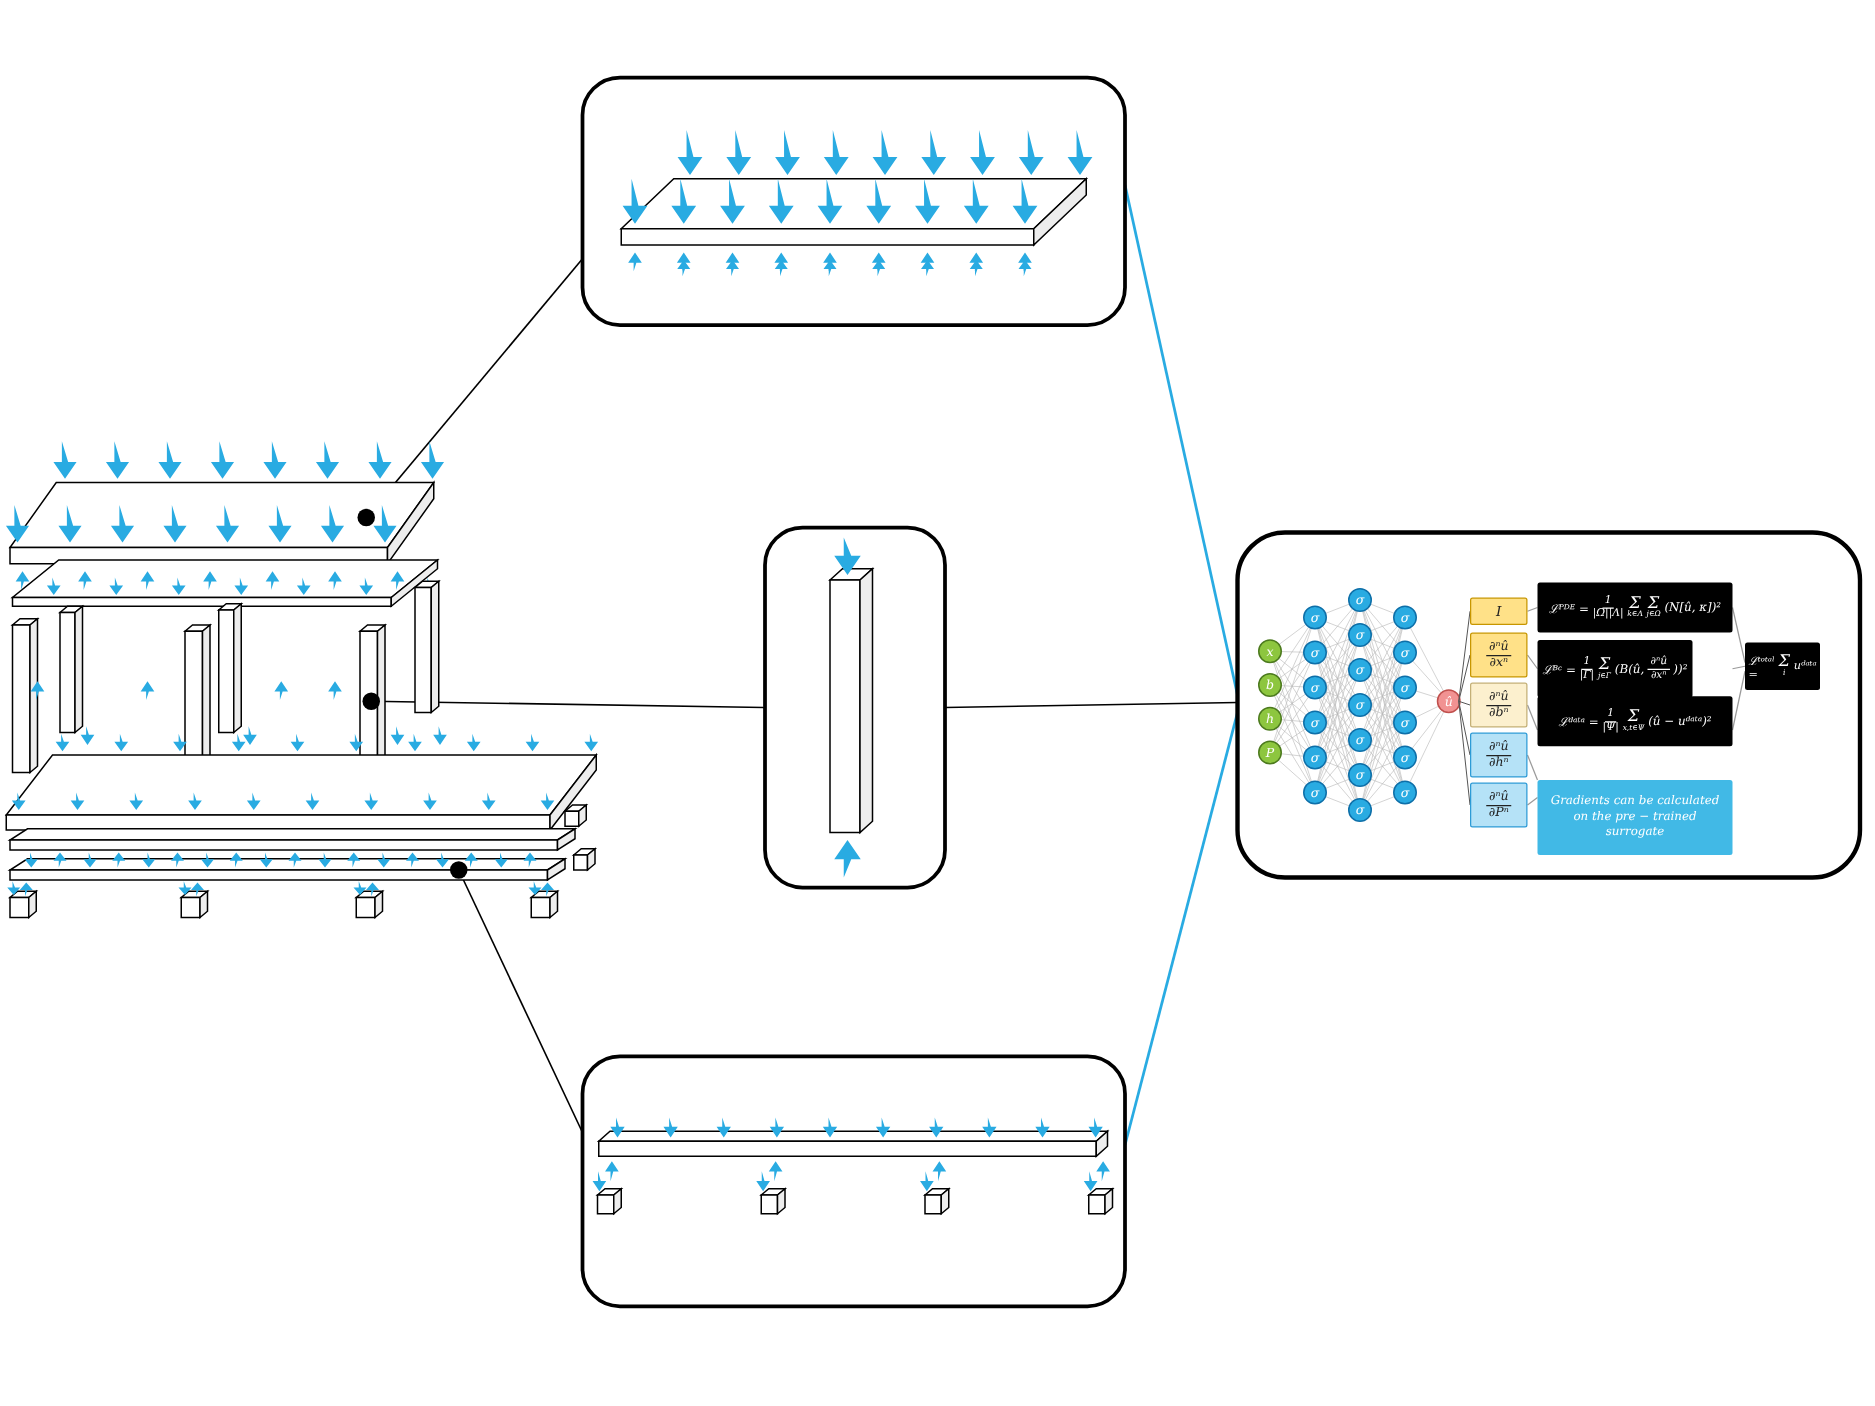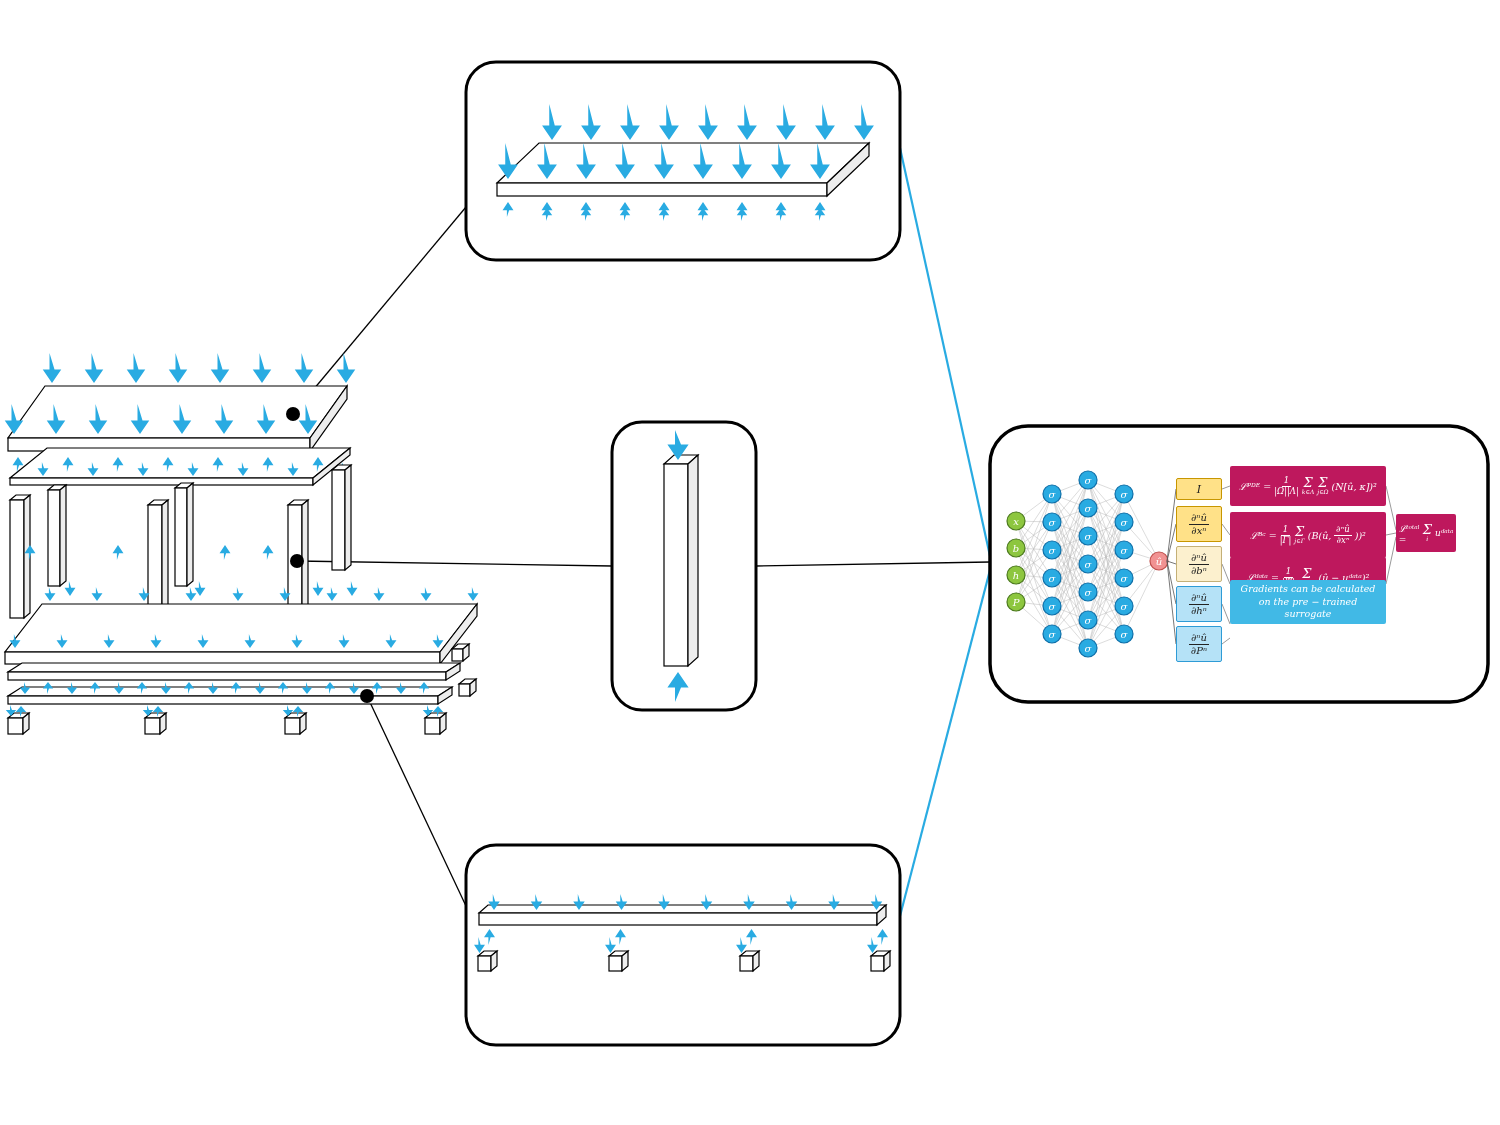--- a/index.html
+++ b/index.html
@@ -9,21 +9,21 @@
   .callout{fill:#fff;stroke:#000;stroke-width:3}
   .thick{stroke-width:3.5}
   line.blk{stroke:#000;stroke-width:1.3}
   line.cyn{stroke:#29ABE2;stroke-width:2.2}
   .overlay{position:absolute;left:0;top:0;width:1500px;height:1125px;pointer-events:none}
   .ov{position:absolute;display:flex;align-items:center;justify-content:center;font-family:"DejaVu Serif",serif}
   .deriv{border:1.5px solid;border-radius:2px;font-style:italic;font-size:11px;color:#222}
   .d-yellow{background:#FFE188;border-color:#C79600}
   .d-pale{background:#FCF0CE;border-color:#C4B077}
   .d-blue{background:#B5E2F7;border-color:#2E9BD6}
-  .loss{background:#be185d;color:#fff;font-style:italic;font-size:9.5px;gap:3px;border-radius:2px;padding:1px 3px}
+  .loss{background:#000000;color:#fff;font-style:italic;font-size:9.5px;gap:3px;border-radius:2px;padding:1px 3px}
   .total{font-size:9px}
   .note{background:#41B9E6;color:#fff;font-style:italic;font-size:9.5px;text-align:center;line-height:1.35;padding:2px 8px;border-radius:2px}
   .frac{display:inline-flex;flex-direction:column;align-items:center;line-height:1.15;font-size:8.5px}
   .frac .num{border-bottom:1px solid currentColor;padding:0 2px}
   .deriv .frac{font-size:10px}
   .sum{display:inline-flex;flex-direction:column;align-items:center;line-height:1}
   .sum .sg{font-size:13px;line-height:.9}
   .sum .un{font-size:6px}
 </style>
 </head>
@@ -595,21 +595,21 @@
           <span class="sg">Σ</span>
           <span class="un">k∈Λ</span>
         </span>
     <span class="sum">
           <span class="sg">Σ</span>
           <span class="un">j∈Ω</span>
         </span>
     <span>(N[û, κ])²</span>
   </div>
 
-  <div class="ov loss" style="left:1230px;top:512px;width:156px;height:46px">
+  <div class="ov loss" style="left:1230px;top:512px;width:124px;height:46px">
     <span>ℒᴮᶜ =</span>
     <span class="frac">
           <span class="num">1</span>
           <span class="den">|Γ|</span>
         </span>
     <span class="sum">
           <span class="sg">Σ</span>
           <span class="un">j∈Γ</span>
         </span>
     <span>(B(û,</span>
@@ -626,21 +626,21 @@
           <span class="num">1</span>
           <span class="den">|Ψ|</span>
         </span>
     <span class="sum">
           <span class="sg">Σ</span>
           <span class="un">x,t∈Ψ</span>
         </span>
     <span>(û − uᵈᵃᵗᵃ)²</span>
   </div>
 
-  <div class="ov note" style="left:1230px;top:580px;width:156px;height:44px">
+  <div class="ov note" style="left:1230px;top:624px;width:156px;height:60px">
     <span>Gradients can be calculated on the pre − trained surrogate</span>
   </div>
 
   <div class="ov loss total" style="left:1396px;top:514px;width:60px;height:38px">
     <span>ℒᵗᵒᵗᵃˡ =</span>
     <span class="sum">
           <span class="sg">Σ</span>
           <span class="un">i</span>
         </span>
     <span>uᵈᵃᵗᵃ</span>

